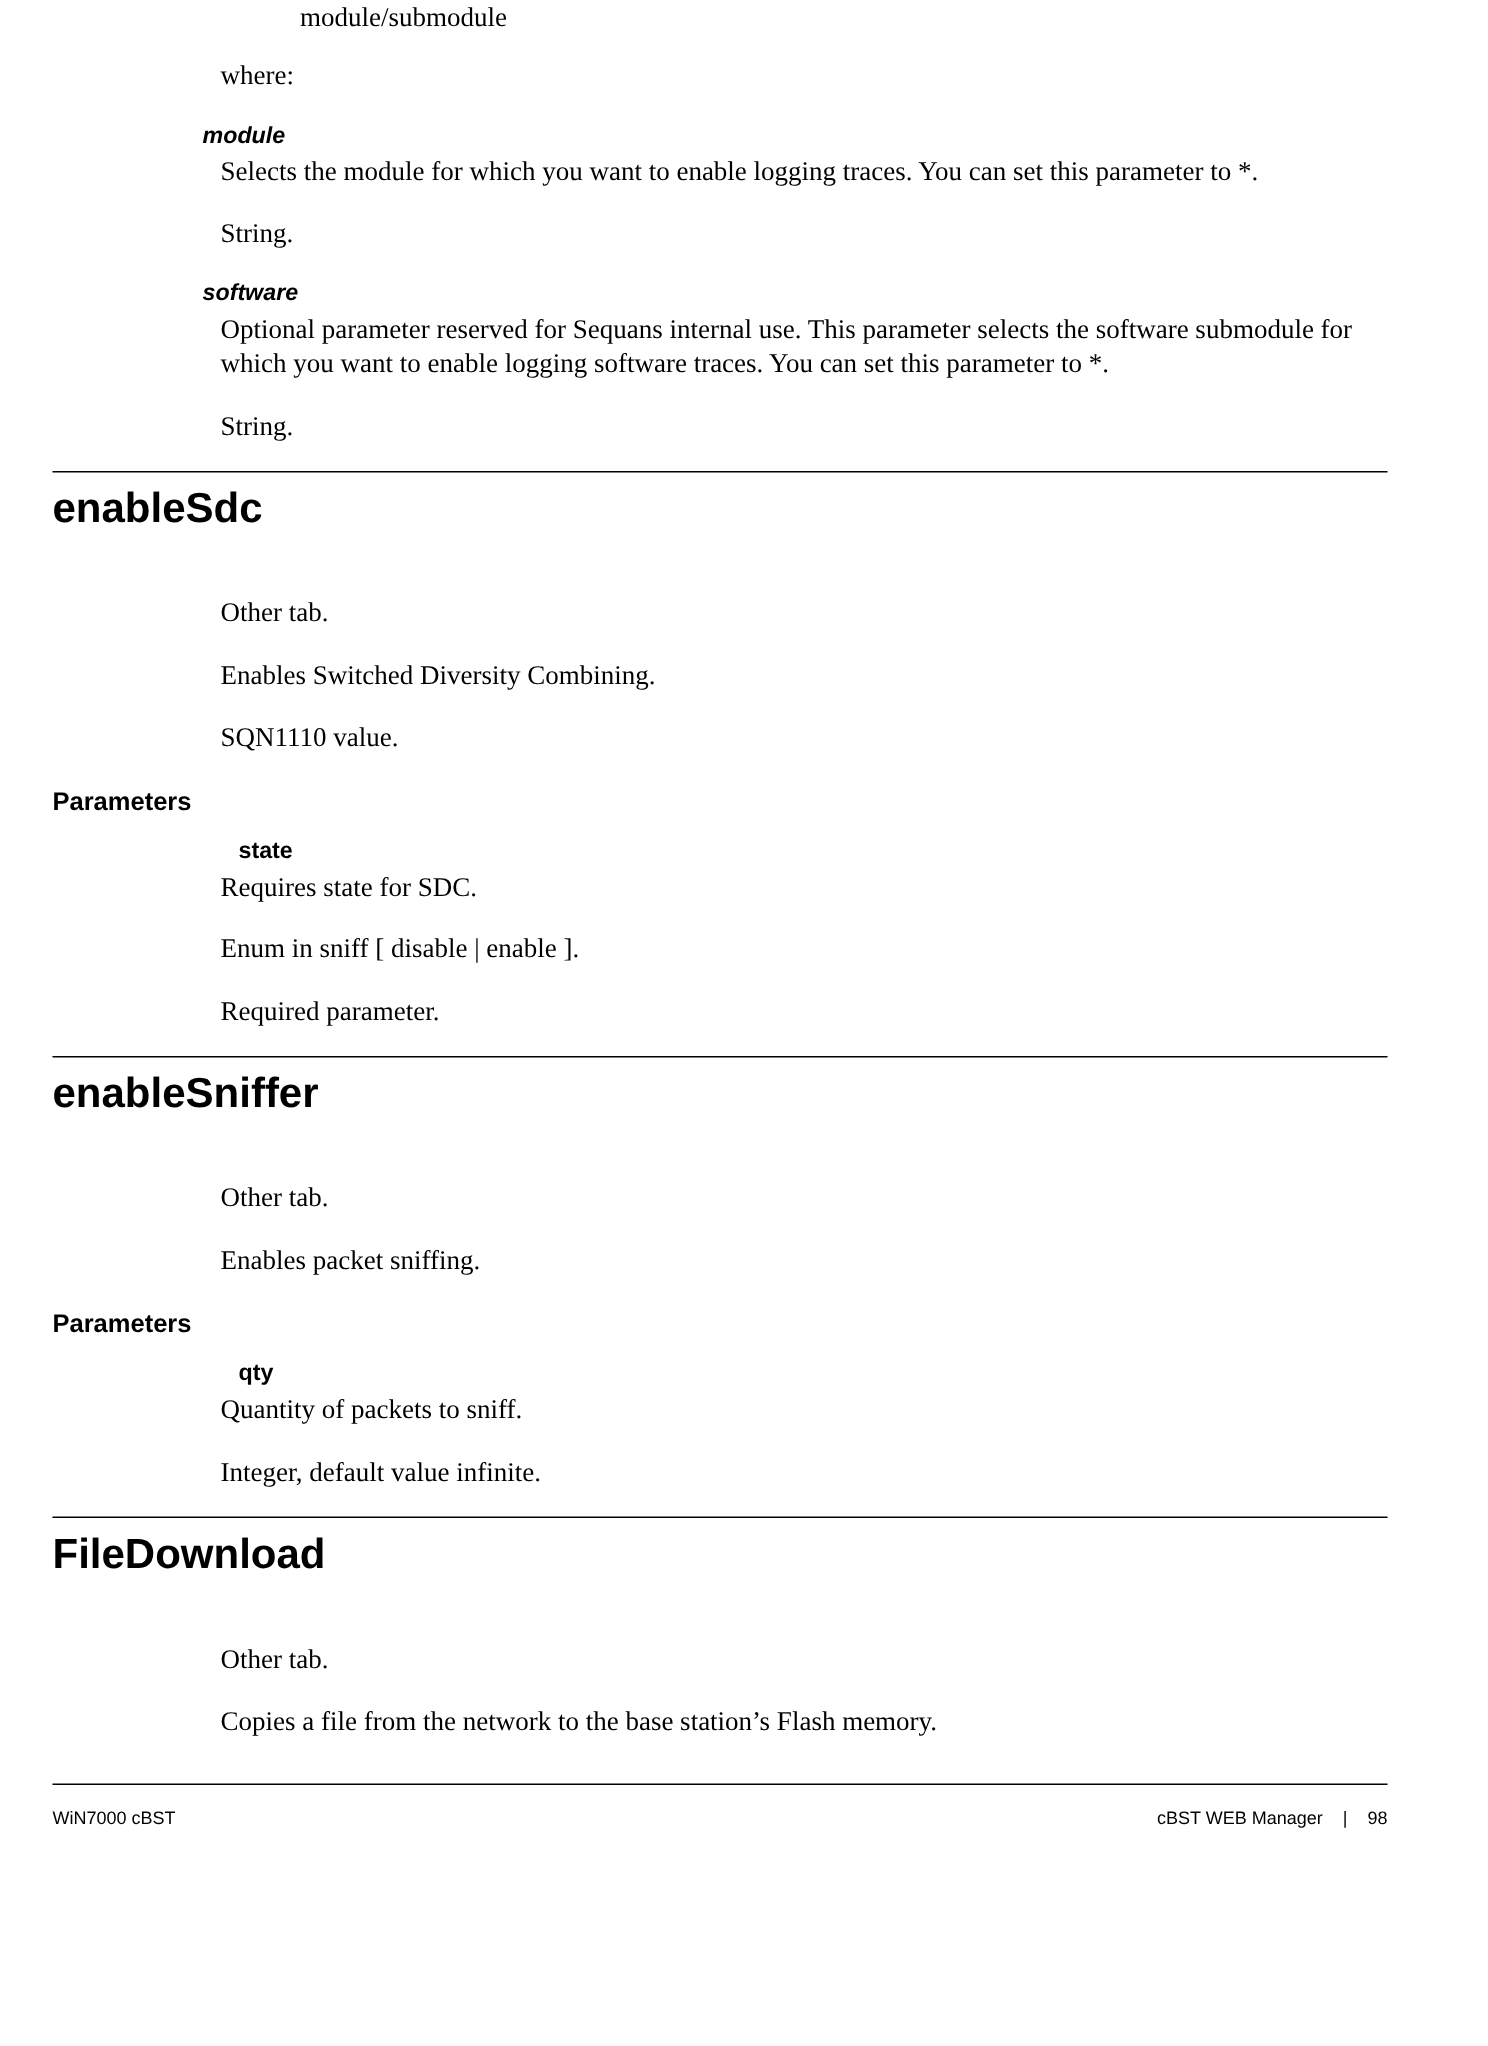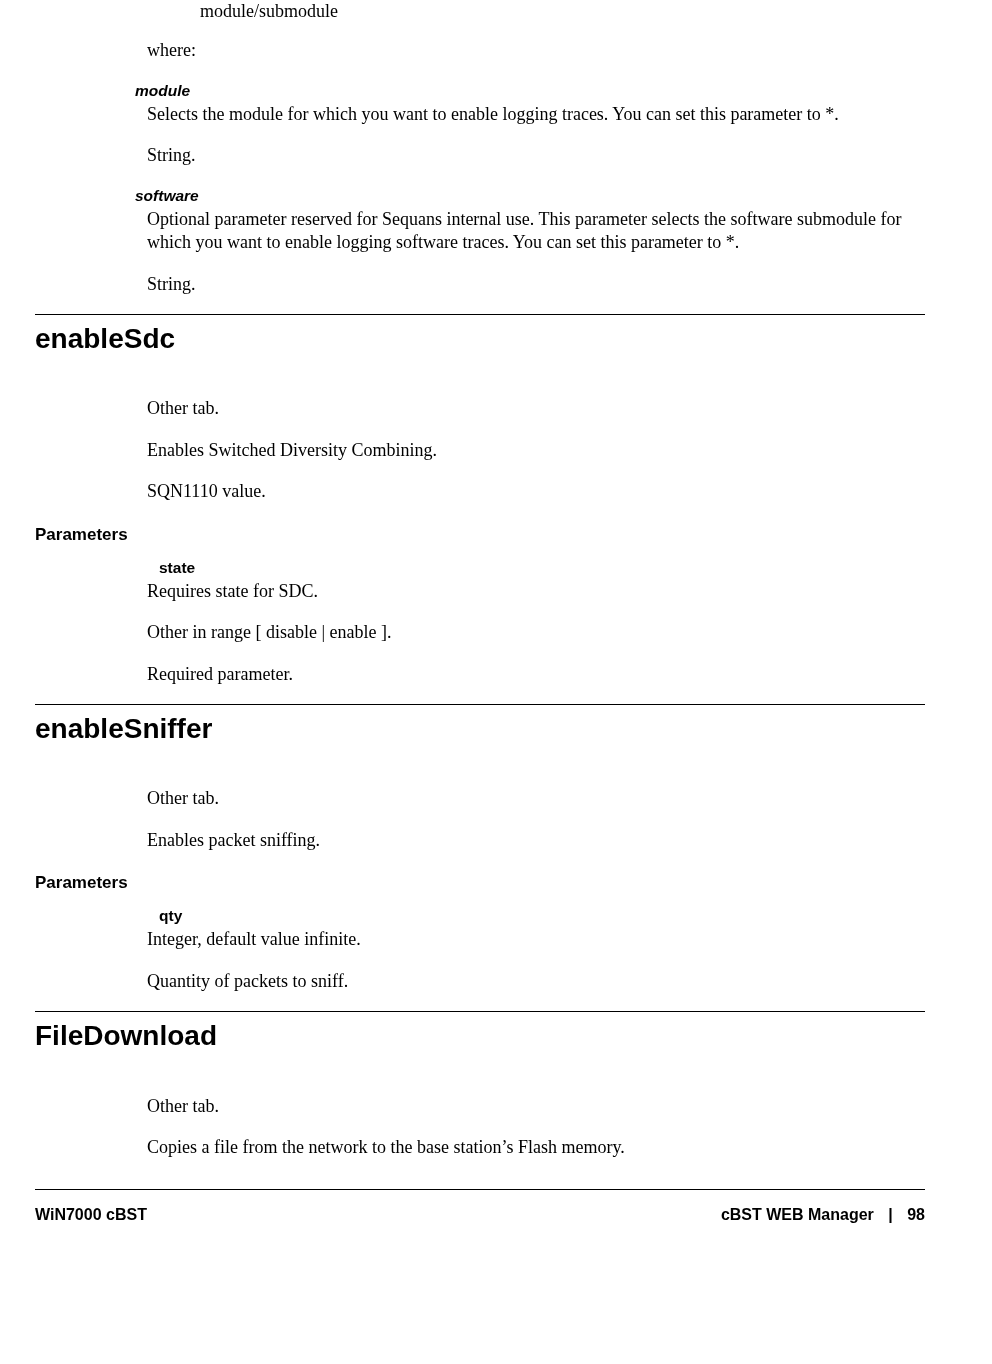--- a/index.html
+++ b/index.html
@@ -66,22 +66,22 @@
   .footer-rule {
     border: none;
     border-top: 1px solid #000;
     margin-top: 30px;
   }
   .footer {
     display: flex;
     justify-content: space-between;
     align-items: flex-start;
     font-family: "Century Gothic", "Futura", Arial, sans-serif;
-    font-weight: bold;
-    font-size: 16px;
+    font-weight: normal;
+    font-size: 12px;
     padding-top: 6px;
     padding-bottom: 20px;
   }
   .footer .sep {
     margin: 0 10px;
   }
 </style>
 </head>
 <body>
 
@@ -105,35 +105,35 @@
   <h2 class="command">enableSdc</h2>
   <div class="content">
     <p class="para">Other tab.</p>
     <p class="para">Enables Switched Diversity Combining.</p>
     <p class="para">SQN1110 value.</p>
 
     <h3 class="sub">Parameters</h3>
 
     <div class="term-plain">state</div>
     <p class="para">Requires state for SDC.</p>
-    <p class="para">Other in range [ disable | enable ].</p>
+    <p class="para">Enum in sniff [ disable | enable ].</p>
     <p class="para">Required parameter.</p>
   </div>
 
   <hr class="section-rule">
   <h2 class="command">enableSniffer</h2>
   <div class="content">
     <p class="para">Other tab.</p>
     <p class="para">Enables packet sniffing.</p>
 
     <h3 class="sub">Parameters</h3>
 
     <div class="term-plain">qty</div>
+    <p class="para">Quantity of packets to sniff.</p>
     <p class="para">Integer, default value infinite.</p>
-    <p class="para">Quantity of packets to sniff.</p>
   </div>
 
   <hr class="section-rule">
   <h2 class="command">FileDownload</h2>
   <div class="content">
     <p class="para">Other tab.</p>
     <p class="para">Copies a file from the network to the base station’s Flash memory.</p>
   </div>
 
   <hr class="footer-rule">

